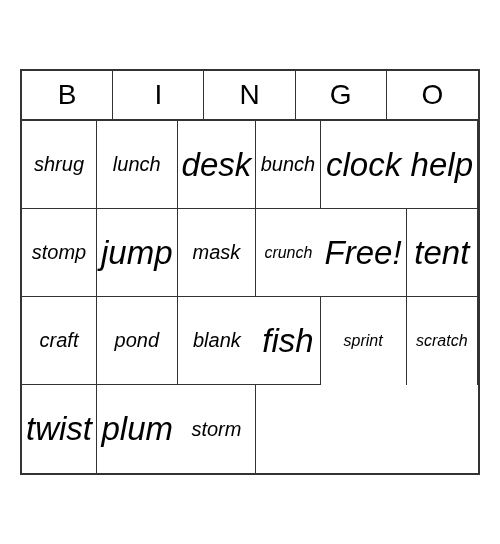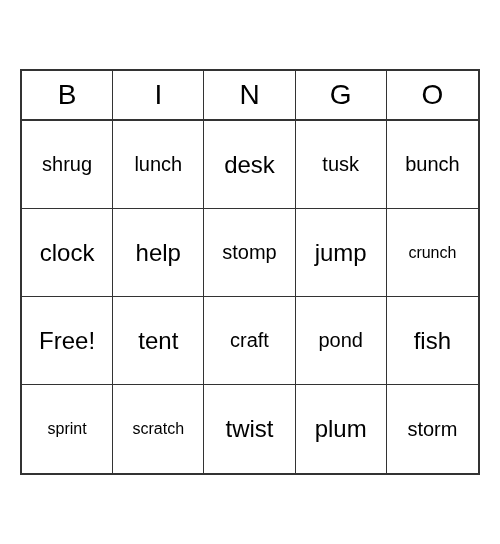--- a/index.html
+++ b/index.html
@@ -36,21 +36,22 @@
       font-weight: normal;
       border-right: 1px solid #333;
     }
 
     .bingo-header-cell:last-child {
       border-right: none;
     }
 
     .bingo-grid {
       display: grid;
-      grid-template-columns: repeat(5, 1fr);
+      grid-template-columns: repeat(6, 1fr);
+      font-style: italic;
     }
 
     .bingo-cell {
       border-right: 1px solid #333;
       border-bottom: 1px solid #333;
       display: flex;
       align-items: center;
       justify-content: center;
       text-align: center;
       min-height: 88px;
@@ -60,21 +61,21 @@
 
     .bingo-cell:nth-child(5n) {
       border-right: none;
     }
 
     .bingo-cell:nth-last-child(-n+5) {
       border-bottom: none;
     }
 
     .bingo-cell.large-text {
-      font-size: 24px;
+      font-size: 33px;
     }
 
     .bingo-cell.small-text {
       font-size: 16px;
     }
   </style>
 </head>
 <body>
 
 <div class="bingo-card">
@@ -82,31 +83,32 @@
   <div class="bingo-header-cell">B</div>
       <div class="bingo-header-cell">I</div>
       <div class="bingo-header-cell">N</div>
       <div class="bingo-header-cell">G</div>
       <div class="bingo-header-cell">O</div>
     </div>
   <div class="bingo-grid">
   <div class="bingo-cell">shrug</div>
       <div class="bingo-cell">lunch</div>
       <div class="bingo-cell large-text">desk</div>
-      <div class="bingo-cell">tusk</div>
       <div class="bingo-cell">bunch</div>
       <div class="bingo-cell large-text">clock</div>
       <div class="bingo-cell large-text">help</div>
       <div class="bingo-cell">stomp</div>
       <div class="bingo-cell large-text">jump</div>
+      <div class="bingo-cell">mask</div>
       <div class="bingo-cell small-text">crunch</div>
       <div class="bingo-cell large-text">Free!</div>
       <div class="bingo-cell large-text">tent</div>
       <div class="bingo-cell">craft</div>
       <div class="bingo-cell">pond</div>
+      <div class="bingo-cell">blank</div>
       <div class="bingo-cell large-text">fish</div>
       <div class="bingo-cell small-text">sprint</div>
       <div class="bingo-cell small-text">scratch</div>
       <div class="bingo-cell large-text">twist</div>
       <div class="bingo-cell large-text">plum</div>
       <div class="bingo-cell">storm</div>
     </div>
 </div>
 
 </body></html>

